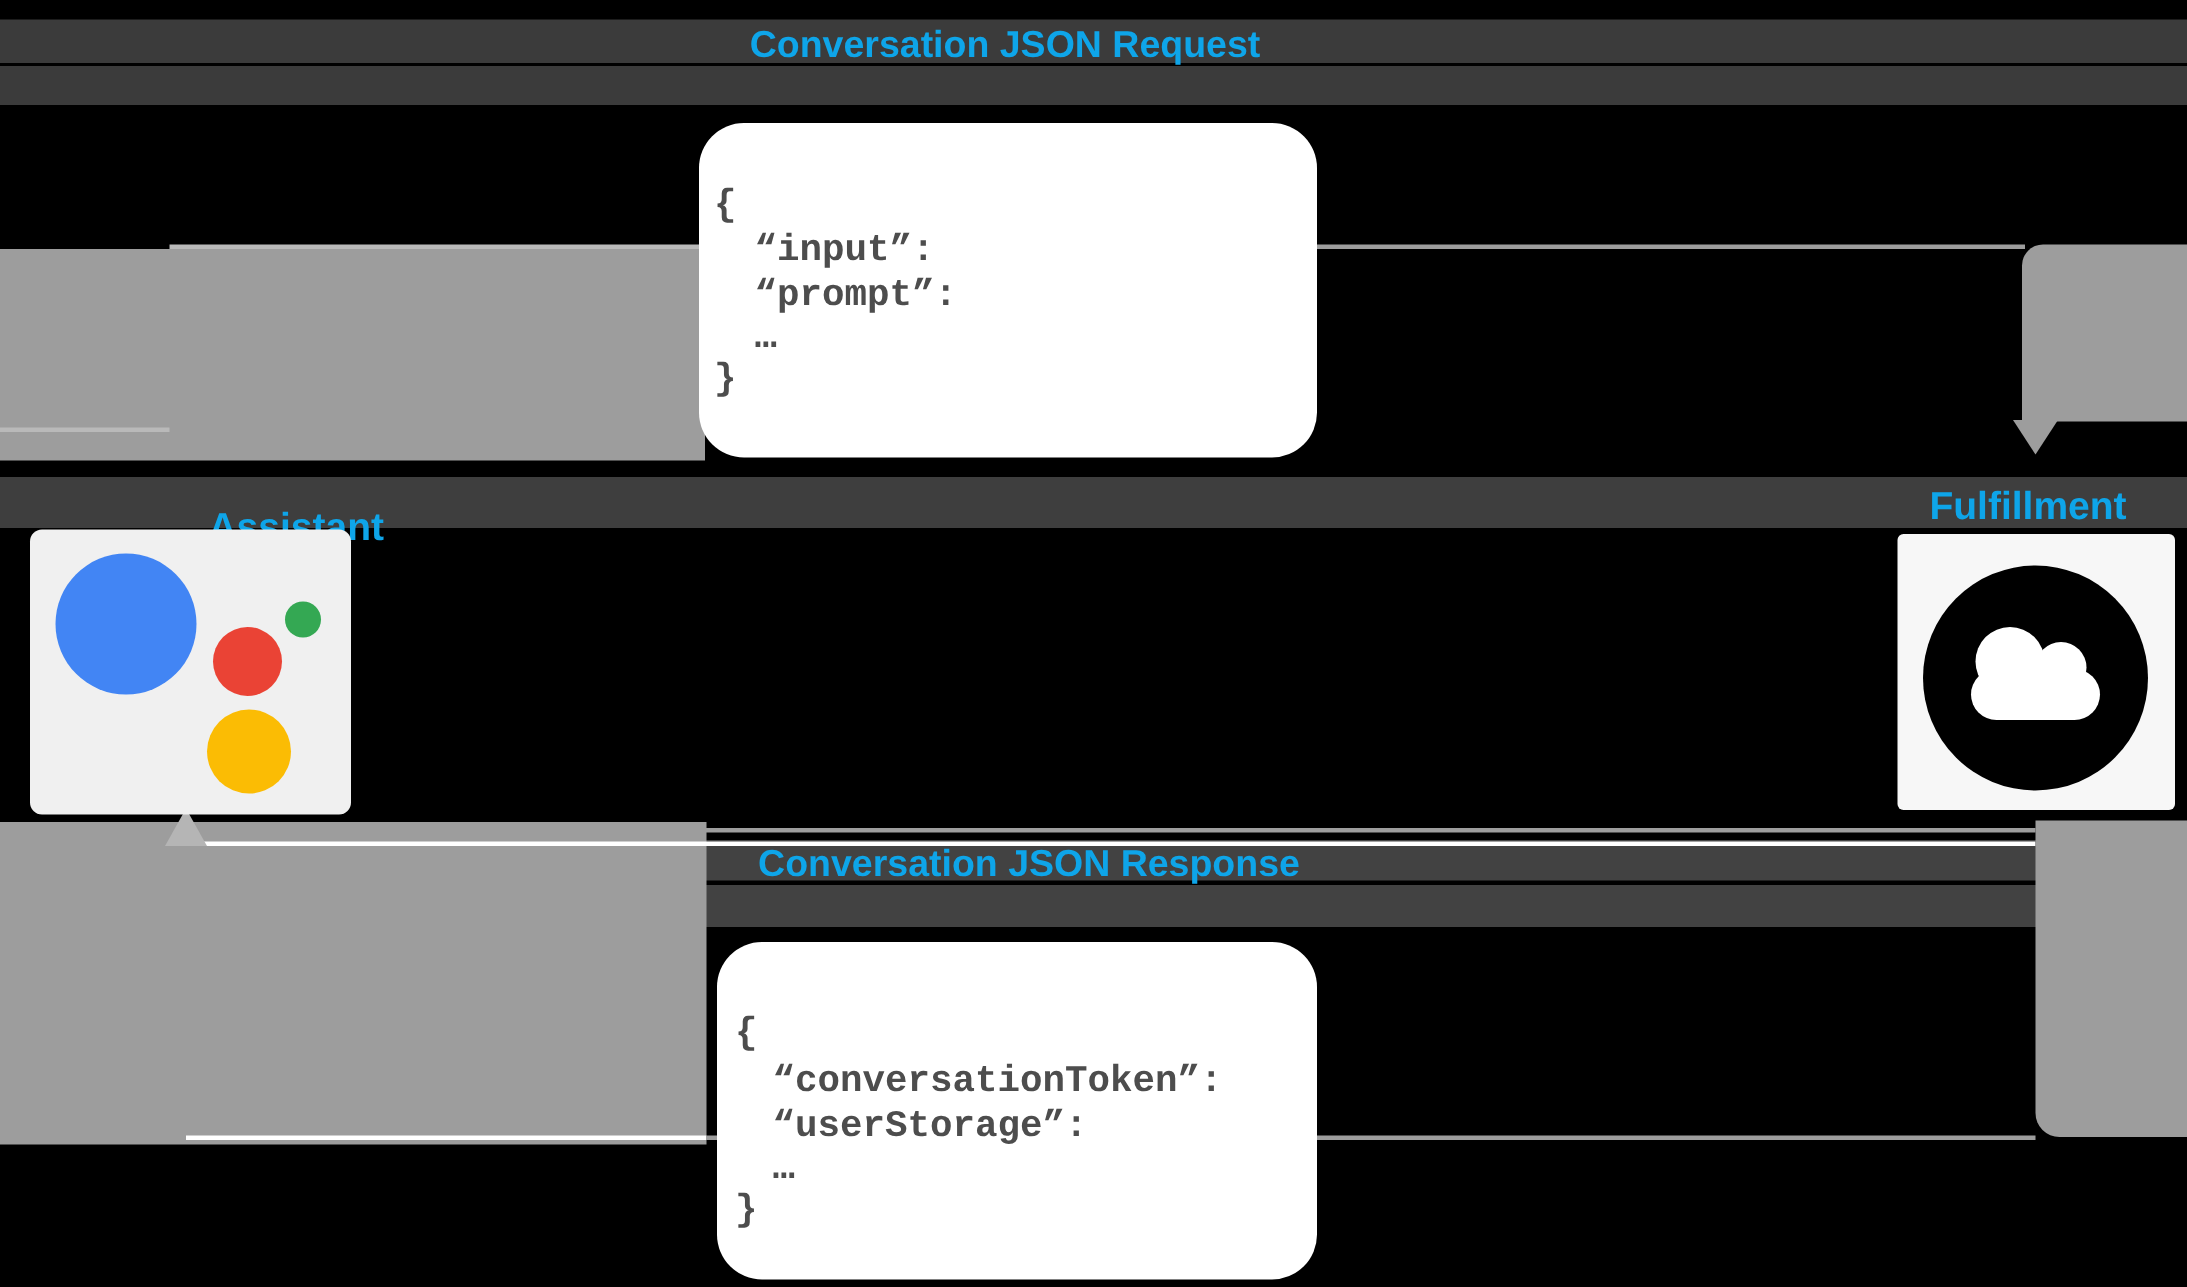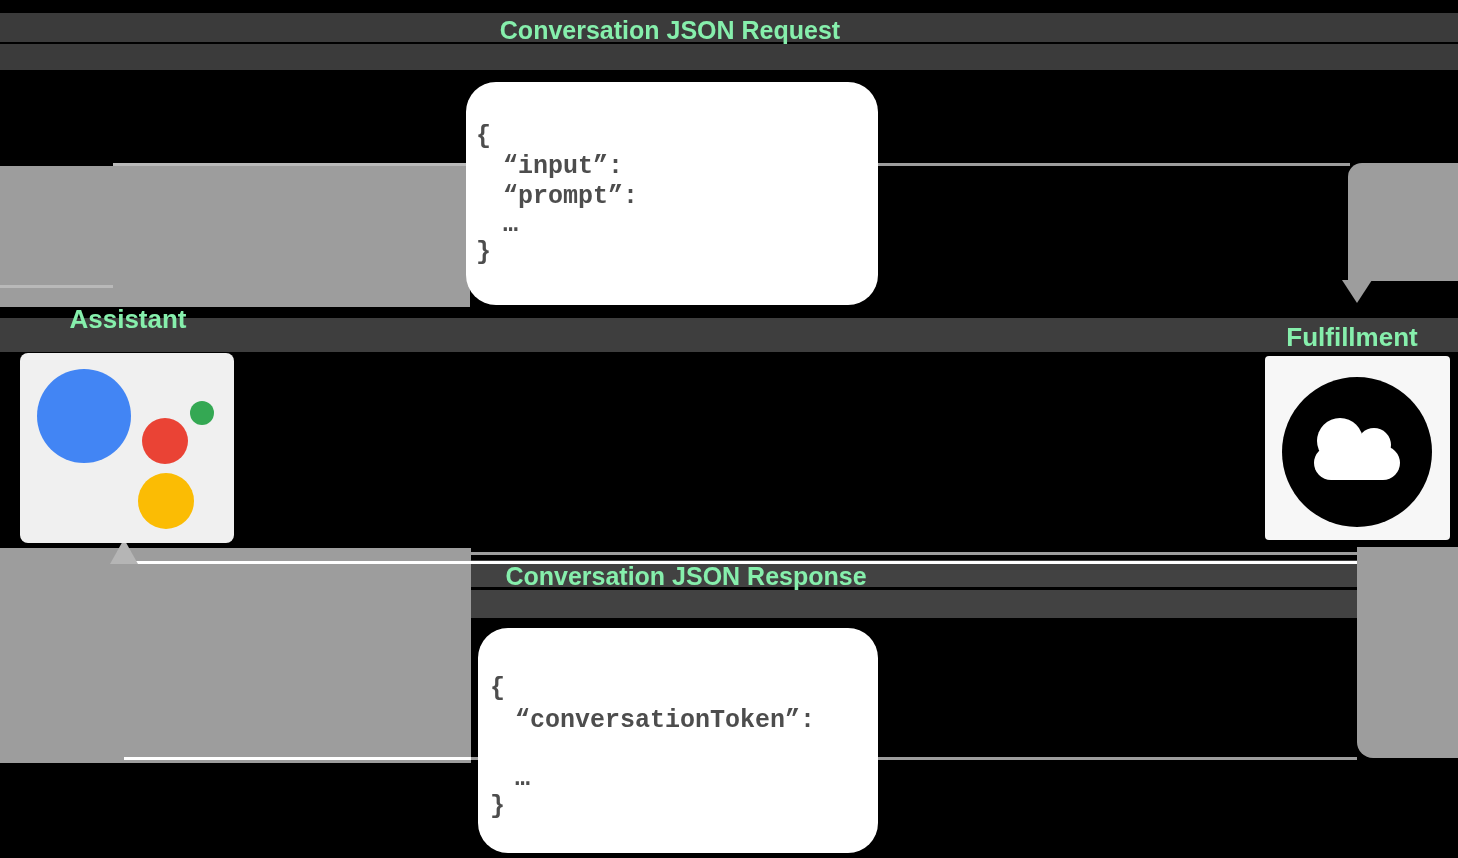--- a/index.html
+++ b/index.html
@@ -5,21 +5,21 @@
   html,body{margin:0;padding:0;background:#000;}
   .stage{position:relative;width:1458px;height:858px;background:#000;overflow:hidden;
          font-family:"Liberation Sans",sans-serif;}
   
   .band{position:absolute;left:0;width:1458px;background:#3b3b3b;}
   
   .slab{position:absolute;background:#9d9d9d;}
   .liteline{position:absolute;background:#b9b9b9;}
   .whiteline{position:absolute;background:#ffffff;}
   
-  .lbl{position:absolute;color:#86efac;font-weight:bold;text-align:center;white-space:nowrap;}
+  .lbl{position:absolute;color:#0ea5e9;font-weight:bold;text-align:center;white-space:nowrap;}
   .title{font-size:25px;}
   .subtitle{font-size:23px;}
   .nodelbl{font-size:26px;}
   
   .card{position:absolute;background:#ffffff;border-radius:30px;}
   .code{position:absolute;color:#4d4d4d;font-family:"Liberation Mono","DejaVu Sans Mono",monospace;
         font-weight:bold;font-size:25px;white-space:nowrap;line-height:30px;}
   
   .tile{position:absolute;}
   .circ{position:absolute;border-radius:50%;}
@@ -67,25 +67,26 @@
     <div class="code" style="left:37px;top:100px;">“prompt”:</div>
     <div class="code" style="left:37px;top:128px;">…</div>
     <div class="code" style="left:10px;top:156px;">}</div>
   </div>
 
   <div class="lbl title" style="left:0;top:562px;width:1372px;">Conversation JSON Response</div>
 
   <div class="card" style="left:478px;top:628px;width:400px;height:225px;">
     <div class="code" style="left:12px;top:46px;">{</div>
     <div class="code" style="left:37px;top:78px;">“conversationToken”:</div>
+    <div class="code" style="left:37px;top:108px;">“userStorage”:</div>
     <div class="code" style="left:37px;top:136px;">…</div>
     <div class="code" style="left:12px;top:164px;">}</div>
   </div>
 
-  <div class="lbl nodelbl" style="left:0;top:304px;width:256px;">Assistant</div>
+  <div class="lbl nodelbl" style="left:0;top:336px;width:256px;text-align:right;">Assistant</div>
   <div class="tile" style="left:20px;top:353px;width:214px;height:190px;background:#f0f0f0;border-radius:8px;">
     <div>
       <div class="circ" style="left:17px;top:16px;width:94px;height:94px;background:#4285F4;"></div>
       <div class="circ" style="left:170px;top:48px;width:24px;height:24px;background:#34A853;"></div>
       <div class="circ" style="left:122px;top:65px;width:46px;height:46px;background:#EA4335;"></div>
       <div class="circ" style="left:118px;top:120px;width:56px;height:56px;background:#FBBC04;"></div>
     </div>
   </div>
 
   <div class="lbl nodelbl" style="left:1250px;top:322px;width:204px;">Fulfillment</div>

